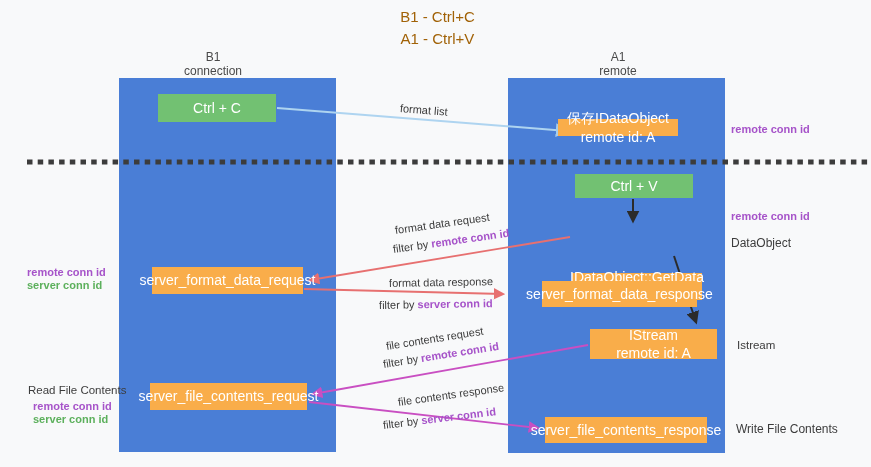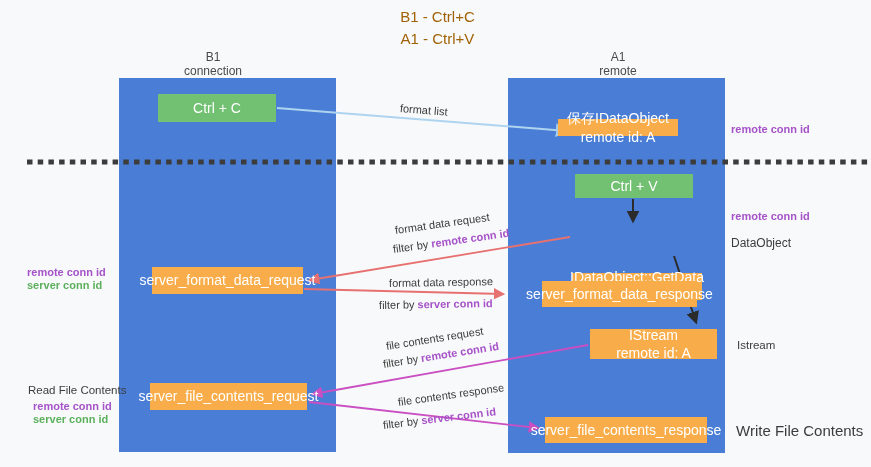--- a/index.html
+++ b/index.html
@@ -137,21 +137,21 @@
 
   <div class="flow" style="left:398px; top:396px; transform:rotate(-8deg);">file contents response</div>
   <div class="flow" style="left:383px; top:419px; transform:rotate(-7deg);">
     <span>filter by</span><span class="filter-id">server conn id</span>
   </div>
 
   <div class="lbl b purple" style="left:731px; top:123px;">remote conn id</div>
   <div class="lbl b purple" style="left:731px; top:210px;">remote conn id</div>
   <div class="lbl" style="left:731px; top:236px; font-size:12px;">DataObject</div>
   <div class="lbl" style="left:737px; top:339px; font-size:11.5px;">Istream</div>
-  <div class="lbl" style="left:736px; top:422px; font-size:15px;">Write File Contents</div>
+  <div class="lbl" style="left:736px; top:422px; font-size:12px;">Write File Contents</div>
 
   <div class="lbl b stack" style="left:27px; top:266px;">
     <div class="purple">remote conn id</div>
     <div class="green-t">server conn id</div>
   </div>
 
   <div class="lbl" style="left:28px; top:384px; font-size:11.5px;">Read File Contents</div>
 
   <div class="lbl b stack" style="left:33px; top:400px;">
     <div class="purple">remote conn id</div>

